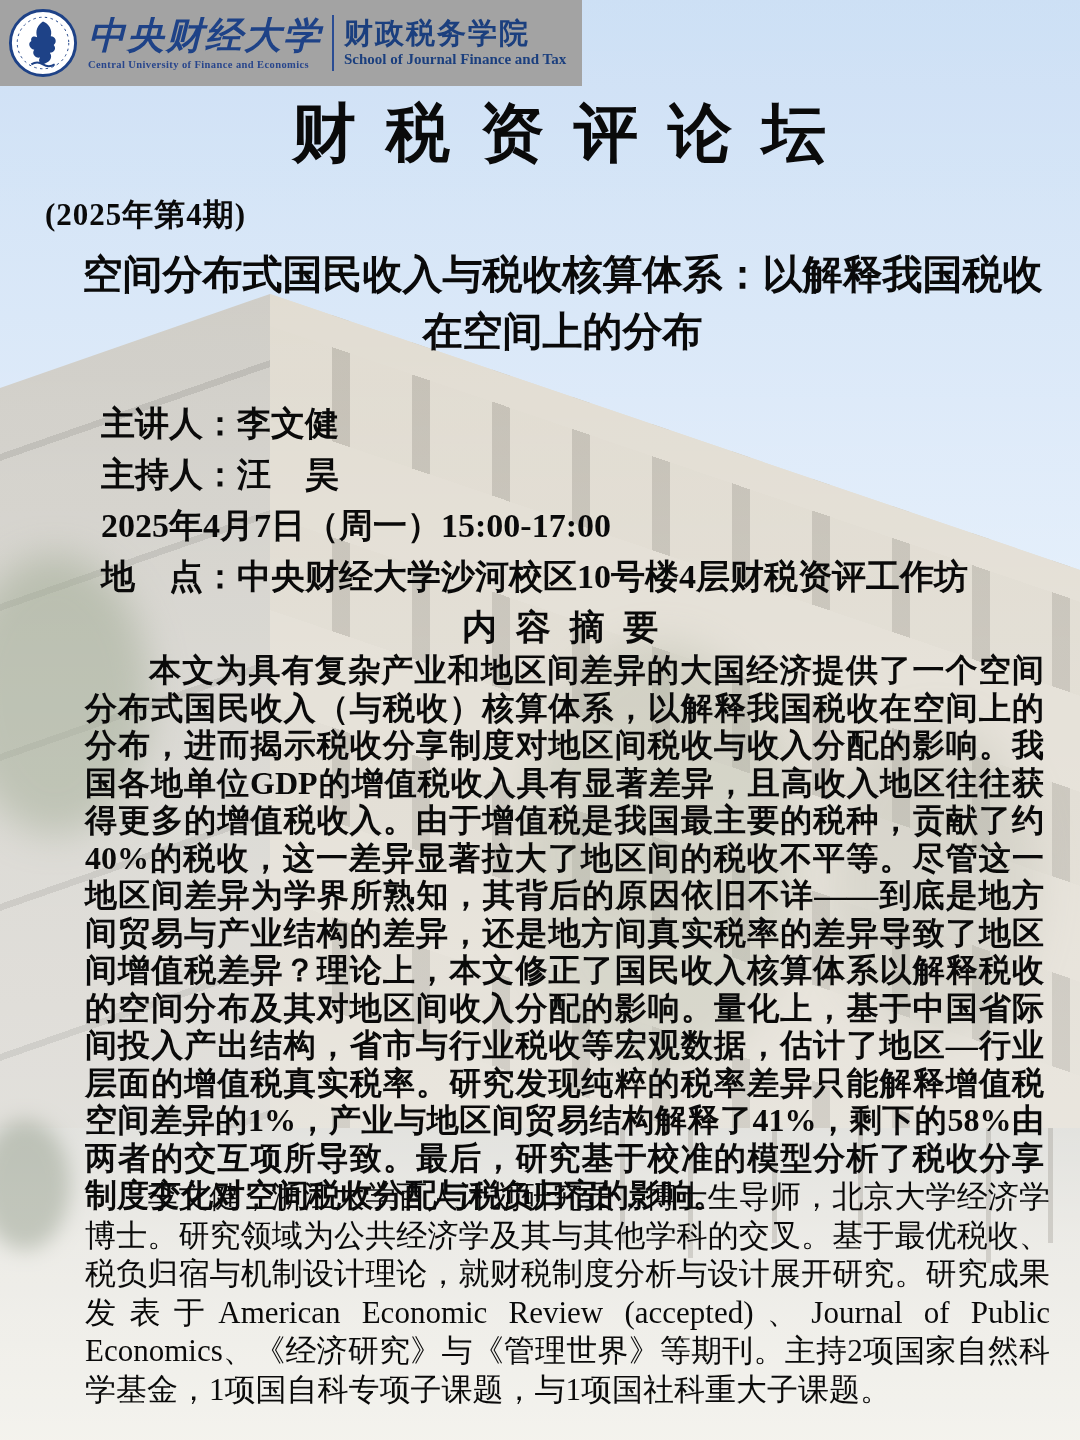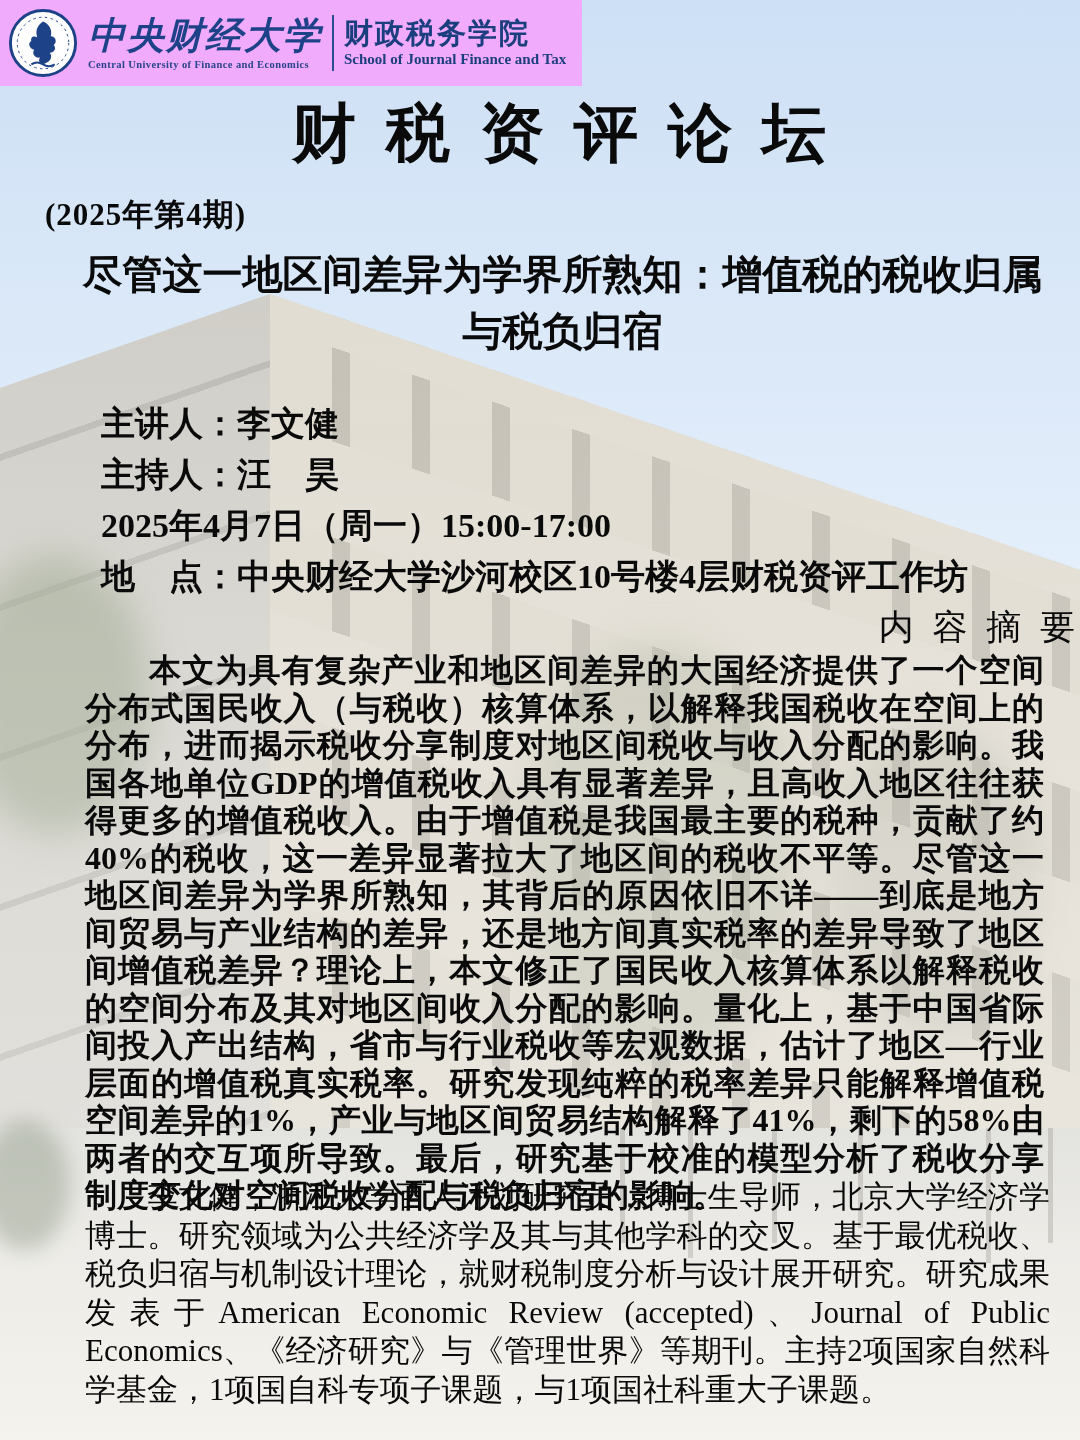--- a/index.html
+++ b/index.html
@@ -36,21 +36,21 @@
   .blob.b3{left:830px;top:720px;width:210px;height:320px;background:rgba(126,131,106,.28);}
   .ground{position:absolute;left:0;top:1128px;right:0;bottom:0;
     background:linear-gradient(180deg,#c9c9c2 0%,#dbd9d0 38%,#e7e5da 100%);}
   .trunk{position:absolute;width:5px;height:115px;background:rgba(80,72,58,.4);top:1128px;}
   .t1{left:620px;} .t2{left:688px;height:130px;} .t3{left:772px;} .t4{left:858px;height:100px;} .t5{left:986px;height:135px;} .t6{left:1048px;}
   .bush{position:absolute;left:-20px;top:1120px;width:90px;height:130px;background:rgba(70,85,55,.55);border-radius:50%;filter:blur(10px);}
   .wash{position:absolute;inset:0;
     background:linear-gradient(180deg,rgba(255,255,255,.22) 0%,rgba(255,255,255,.40) 45%,rgba(255,255,255,.52) 100%);}
   
   .header{
-    position:absolute;left:0;top:0;height:86px;background:#f0abfc;
+    position:absolute;left:0;top:0;height:86px;background:#a3a3a3;
     display:flex;align-items:center;padding:0 16px 0 8px;gap:10px;z-index:5;
   }
   .seal{width:70px;height:70px;flex:0 0 auto;}
   .brand-cn .cn{
     font-size:37px;font-weight:700;font-style:italic;line-height:1;
     letter-spacing:2px;white-space:nowrap;
     font-family:"Liberation Serif","DejaVu Serif",serif;
   }
   .brand-cn .en{font-size:10.5px;font-weight:600;letter-spacing:.4px;margin-top:5px;white-space:nowrap;}
   .vdiv{width:2px;height:56px;background:#2a4d94;flex:0 0 auto;}
@@ -59,21 +59,21 @@
     font-size:29px;font-weight:700;letter-spacing:2px;line-height:1.05;white-space:nowrap;
   }
   .brand-school .en{font-size:15px;font-weight:700;margin-top:3px;white-space:nowrap;}
   
   .txt{position:absolute;z-index:4;padding-left:45px;}
   .forum-title{top:90px;left:0;right:0;text-align:center;font-size:64px;font-weight:700;letter-spacing:7px;}
   .forum-issue{top:194px;left:0;right:0;text-align:left;font-size:31px;font-weight:700;letter-spacing:1px;}
   .lecture-title{top:246px;left:36px;right:36px;text-align:center;font-size:40px;line-height:57px;font-weight:700;}
   .details{top:398px;left:56px;right:36px;font-size:34px;font-weight:700;}
   .details .row{line-height:51px;display:flex;white-space:nowrap;}
-  .abs-head{top:604px;left:0;right:0;text-align:right;font-size:35px;font-weight:400;letter-spacing:5px;}
+  .abs-head{top:604px;left:0;right:0;text-align:center;font-size:35px;font-weight:700;letter-spacing:5px;}
   .abstract{top:652px;left:40px;right:36px;font-size:32px;line-height:37.5px;font-weight:700;
     text-align:justify;text-indent:2em;margin:0;}
   .bio{top:1178px;left:40px;right:30px;font-size:31px;line-height:38.5px;font-weight:400;
     text-align:justify;text-indent:2em;margin:0;}
 </style>
 </head>
 <body>
 
 <div class="poster">
 
@@ -120,21 +120,21 @@
     <span class="vdiv"></span>
     <span class="brand-school">
       <div class="cn" style="color:#1b3f7e">财政税务学院</div>
       <div class="en" style="color:#1b3f7e">School of Journal Finance and Tax</div>
     </span>
   </div>
 
   <div class="txt forum-title">财 税 资 评 论 坛</div>
   <div class="txt forum-issue">(2025年第4期)</div>
 
-  <div class="txt lecture-title">尽管这一地区间差异为学界所熟知：增值税的税收归属与税负归宿</div>
+  <div class="txt lecture-title">空间分布式国民收入与税收核算体系：以解释我国税收在空间上的分布</div>
 
   <div class="txt details">
     <div class="row">
       <span>主讲人：</span>
       <span>李文健</span>
     </div>
     <div class="row">
       <span>主持人：</span>
       <span>汪　昊</span>
     </div>

